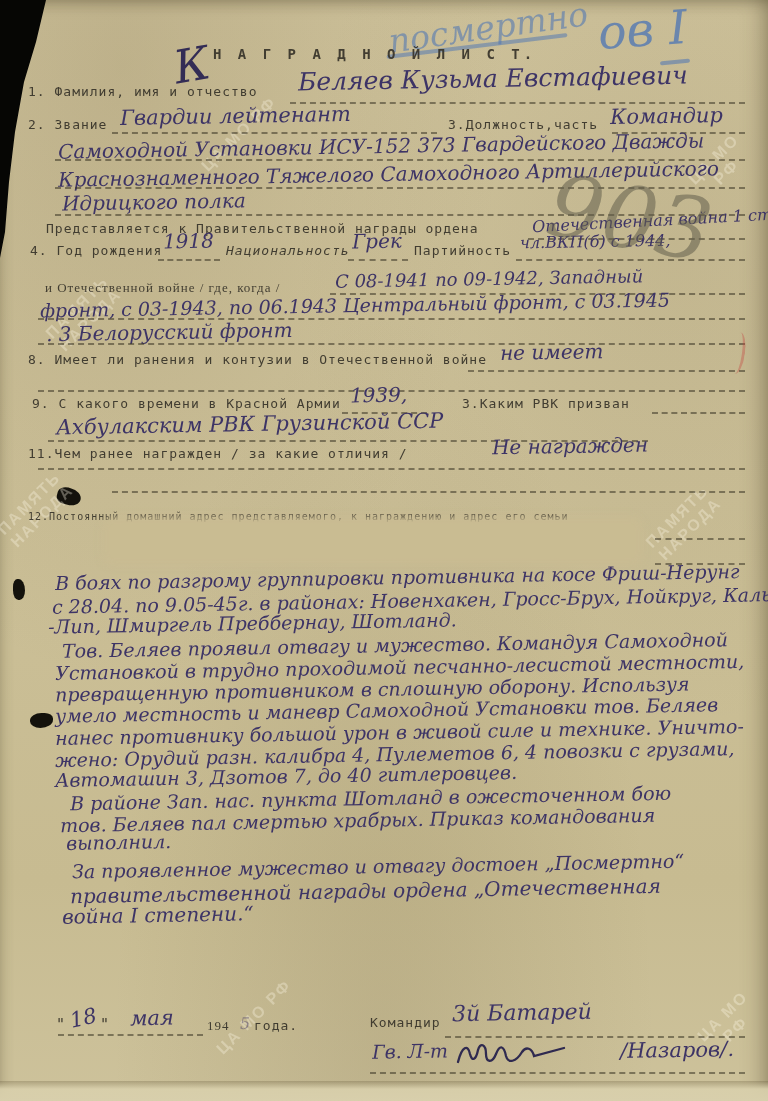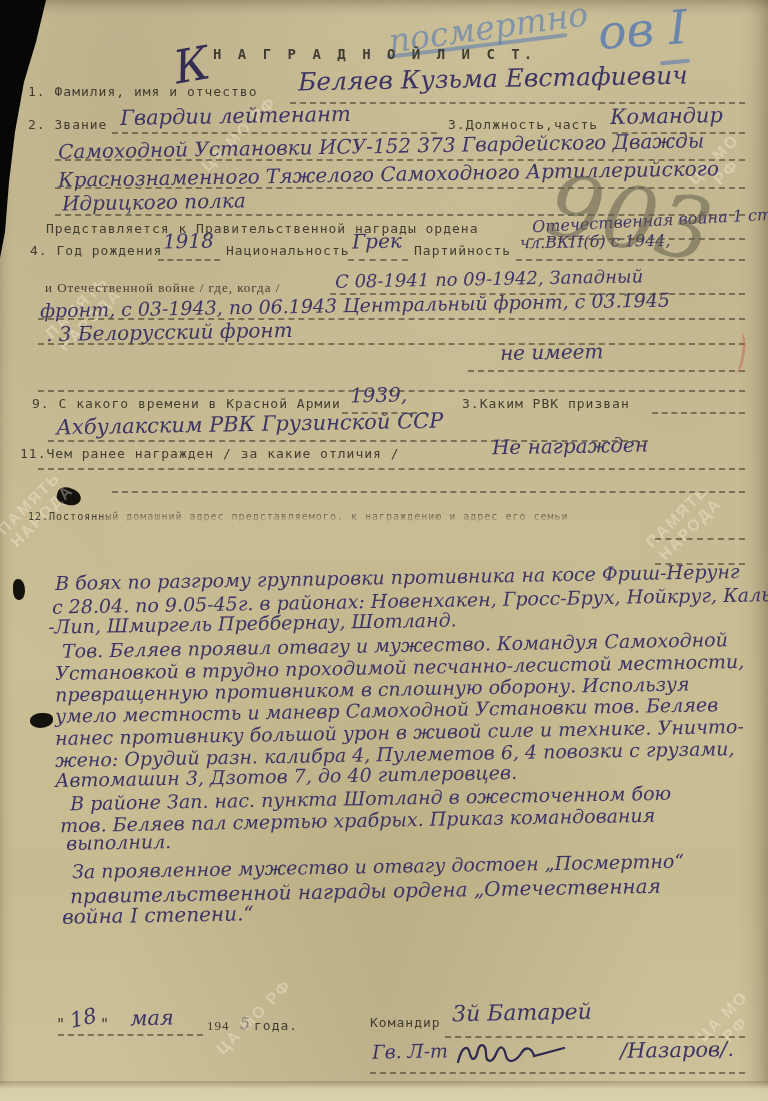--- a/index.html
+++ b/index.html
@@ -77,54 +77,55 @@
   <div class="dash" style="left:55px;top:187px;width:690px;"></div>
   <div class="hw" style="left:62px;top:190px;font-size:20px;">Идрицкого полка</div>
   <div class="dash" style="left:55px;top:214px;width:690px;"></div>
 
   <div class="typed" style="left:46px;top:221px;">Представляется к Правительственной награды ордена</div>
   <div class="hw" style="left:532px;top:211px;font-size:16px;transform:rotate(-3deg);">Отечественная война 1 ст</div>
   <div class="dash" style="left:528px;top:238px;width:217px;"></div>
 
   <div class="typed" style="left:30px;top:243px;">4. Год рождения</div>
   <div class="hw" style="left:163px;top:229px;font-size:20px;">1918</div>
-  <div class="typed" style="left:226px;top:243px;">Национальность</div>
+  <div class="typed" style="left:226px;top:243px;font-style:italic;">Национальность</div>
   <div class="hw" style="left:352px;top:229px;font-size:20px;">Грек</div>
   <div class="typed" style="left:414px;top:243px;">Партийность</div>
   <div class="hw" style="left:520px;top:232px;font-size:16px;">чл.ВКП(б) с 1944,</div>
   <div class="dash" style="left:158px;top:259px;width:62px;"></div>
   <div class="dash" style="left:348px;top:259px;width:60px;"></div>
   <div class="dash" style="left:516px;top:259px;width:229px;"></div>
 
   <div class="pencil" style="left:548px;top:168px;font-size:86px;transform:rotate(10deg);">903</div>
 
   <div class="typed" style="left:45px;top:280px;font-family:Liberation Serif, serif;">и Отечественной войне / где, когда /</div>
   <div class="hw" style="left:335px;top:268px;font-size:18px;">С 08-1941 по 09-1942, Западный</div>
   <div class="dash" style="left:330px;top:293px;width:415px;"></div>
   <div class="hw" style="left:40px;top:294px;font-size:19px;">фронт, с 03-1943, по 06.1943 Центральный фронт, с 03.1945</div>
   <div class="dash" style="left:38px;top:318px;width:707px;"></div>
   <div class="hw" style="left:46px;top:320px;font-size:20px;">. 3 Белорусский фронт</div>
   <div class="dash" style="left:38px;top:343px;width:707px;"></div>
 
   <div style="position:absolute;left:730px;top:332px;width:12px;height:42px;
        border-right:3px solid rgba(198,62,60,.35);border-radius:50%;transform:rotate(8deg);"></div>
 
+  <div class="typed" style="left:28px;top:352px;">8. Имеет ли ранения и контузии в Отечественной войне</div>
   <div class="hw" style="left:500px;top:340px;font-size:20px;">не имеет</div>
   <div class="dash" style="left:468px;top:370px;width:277px;"></div>
   <div class="dash" style="left:38px;top:390px;width:707px;"></div>
 
   <div class="typed" style="left:32px;top:396px;">9. С какого времени в Красной Армии</div>
   <div class="hw" style="left:350px;top:383px;font-size:20px;">1939,</div>
   <div class="typed" style="left:462px;top:396px;">3.Каким РВК призван</div>
   <div class="dash" style="left:342px;top:412px;width:85px;"></div>
   <div class="dash" style="left:652px;top:412px;width:93px;"></div>
   <div class="hw" style="left:56px;top:412px;font-size:21px;">Ахбулакским РВК Грузинской ССР</div>
   <div class="dash" style="left:48px;top:440px;width:600px;"></div>
 
-  <div class="typed" style="left:20px;top:446px;">11.Чем ранее награжден / за какие отличия /</div>
+  <div class="typed" style="left:28px;top:446px;">11.Чем ранее награжден / за какие отличия /</div>
   <div class="hw" style="left:492px;top:434px;font-size:20px;">Не награжден</div>
   <div class="dash" style="left:38px;top:468px;width:707px;"></div>
   <div class="dash" style="left:112px;top:491px;width:633px;"></div>
 
   <div class="typed" style="left:28px;top:511px;font-size:10px;">12.Постоянный домашний адрес представляемого, к награждению и адрес его семьи</div>
   <div style="position:absolute;left:110px;top:524px;width:525px;height:34px;
        background:#c9bc92;box-shadow:0 0 9px 7px rgba(201,188,146,.95);border-radius:3px;"></div>
   <div class="dash" style="left:655px;top:538px;width:90px;"></div>
   <div class="dash" style="left:655px;top:563px;width:90px;"></div>
 

